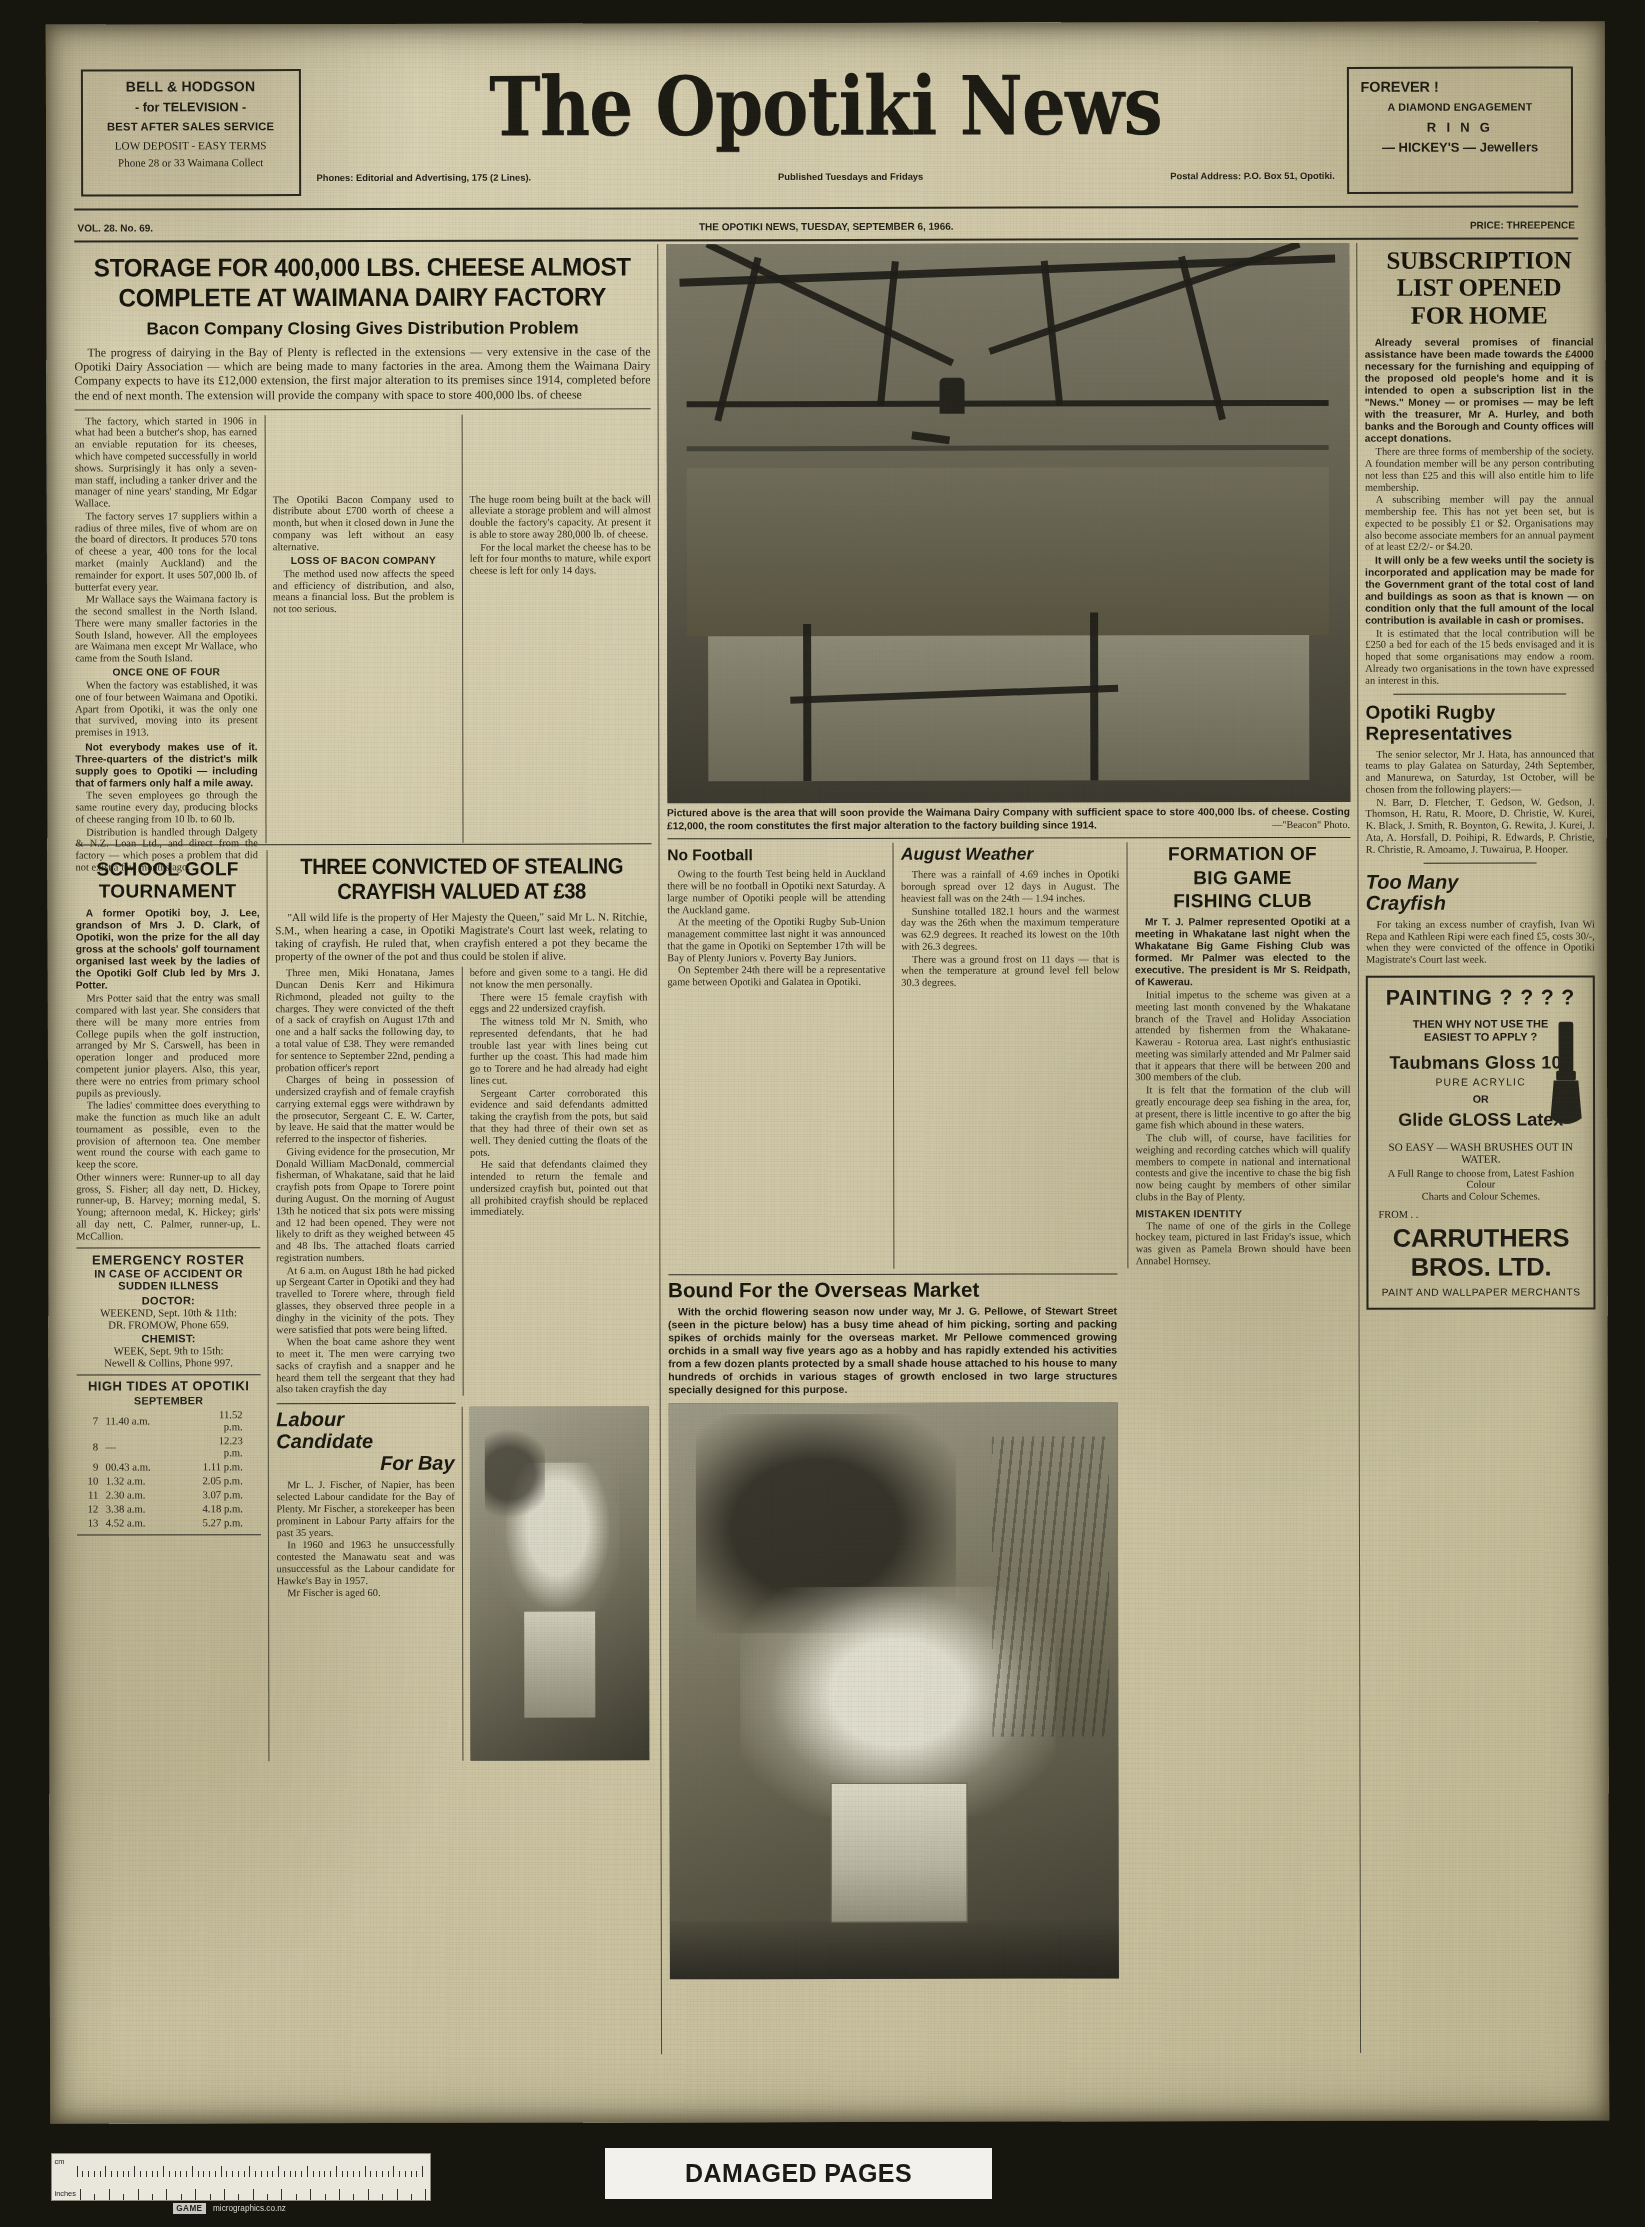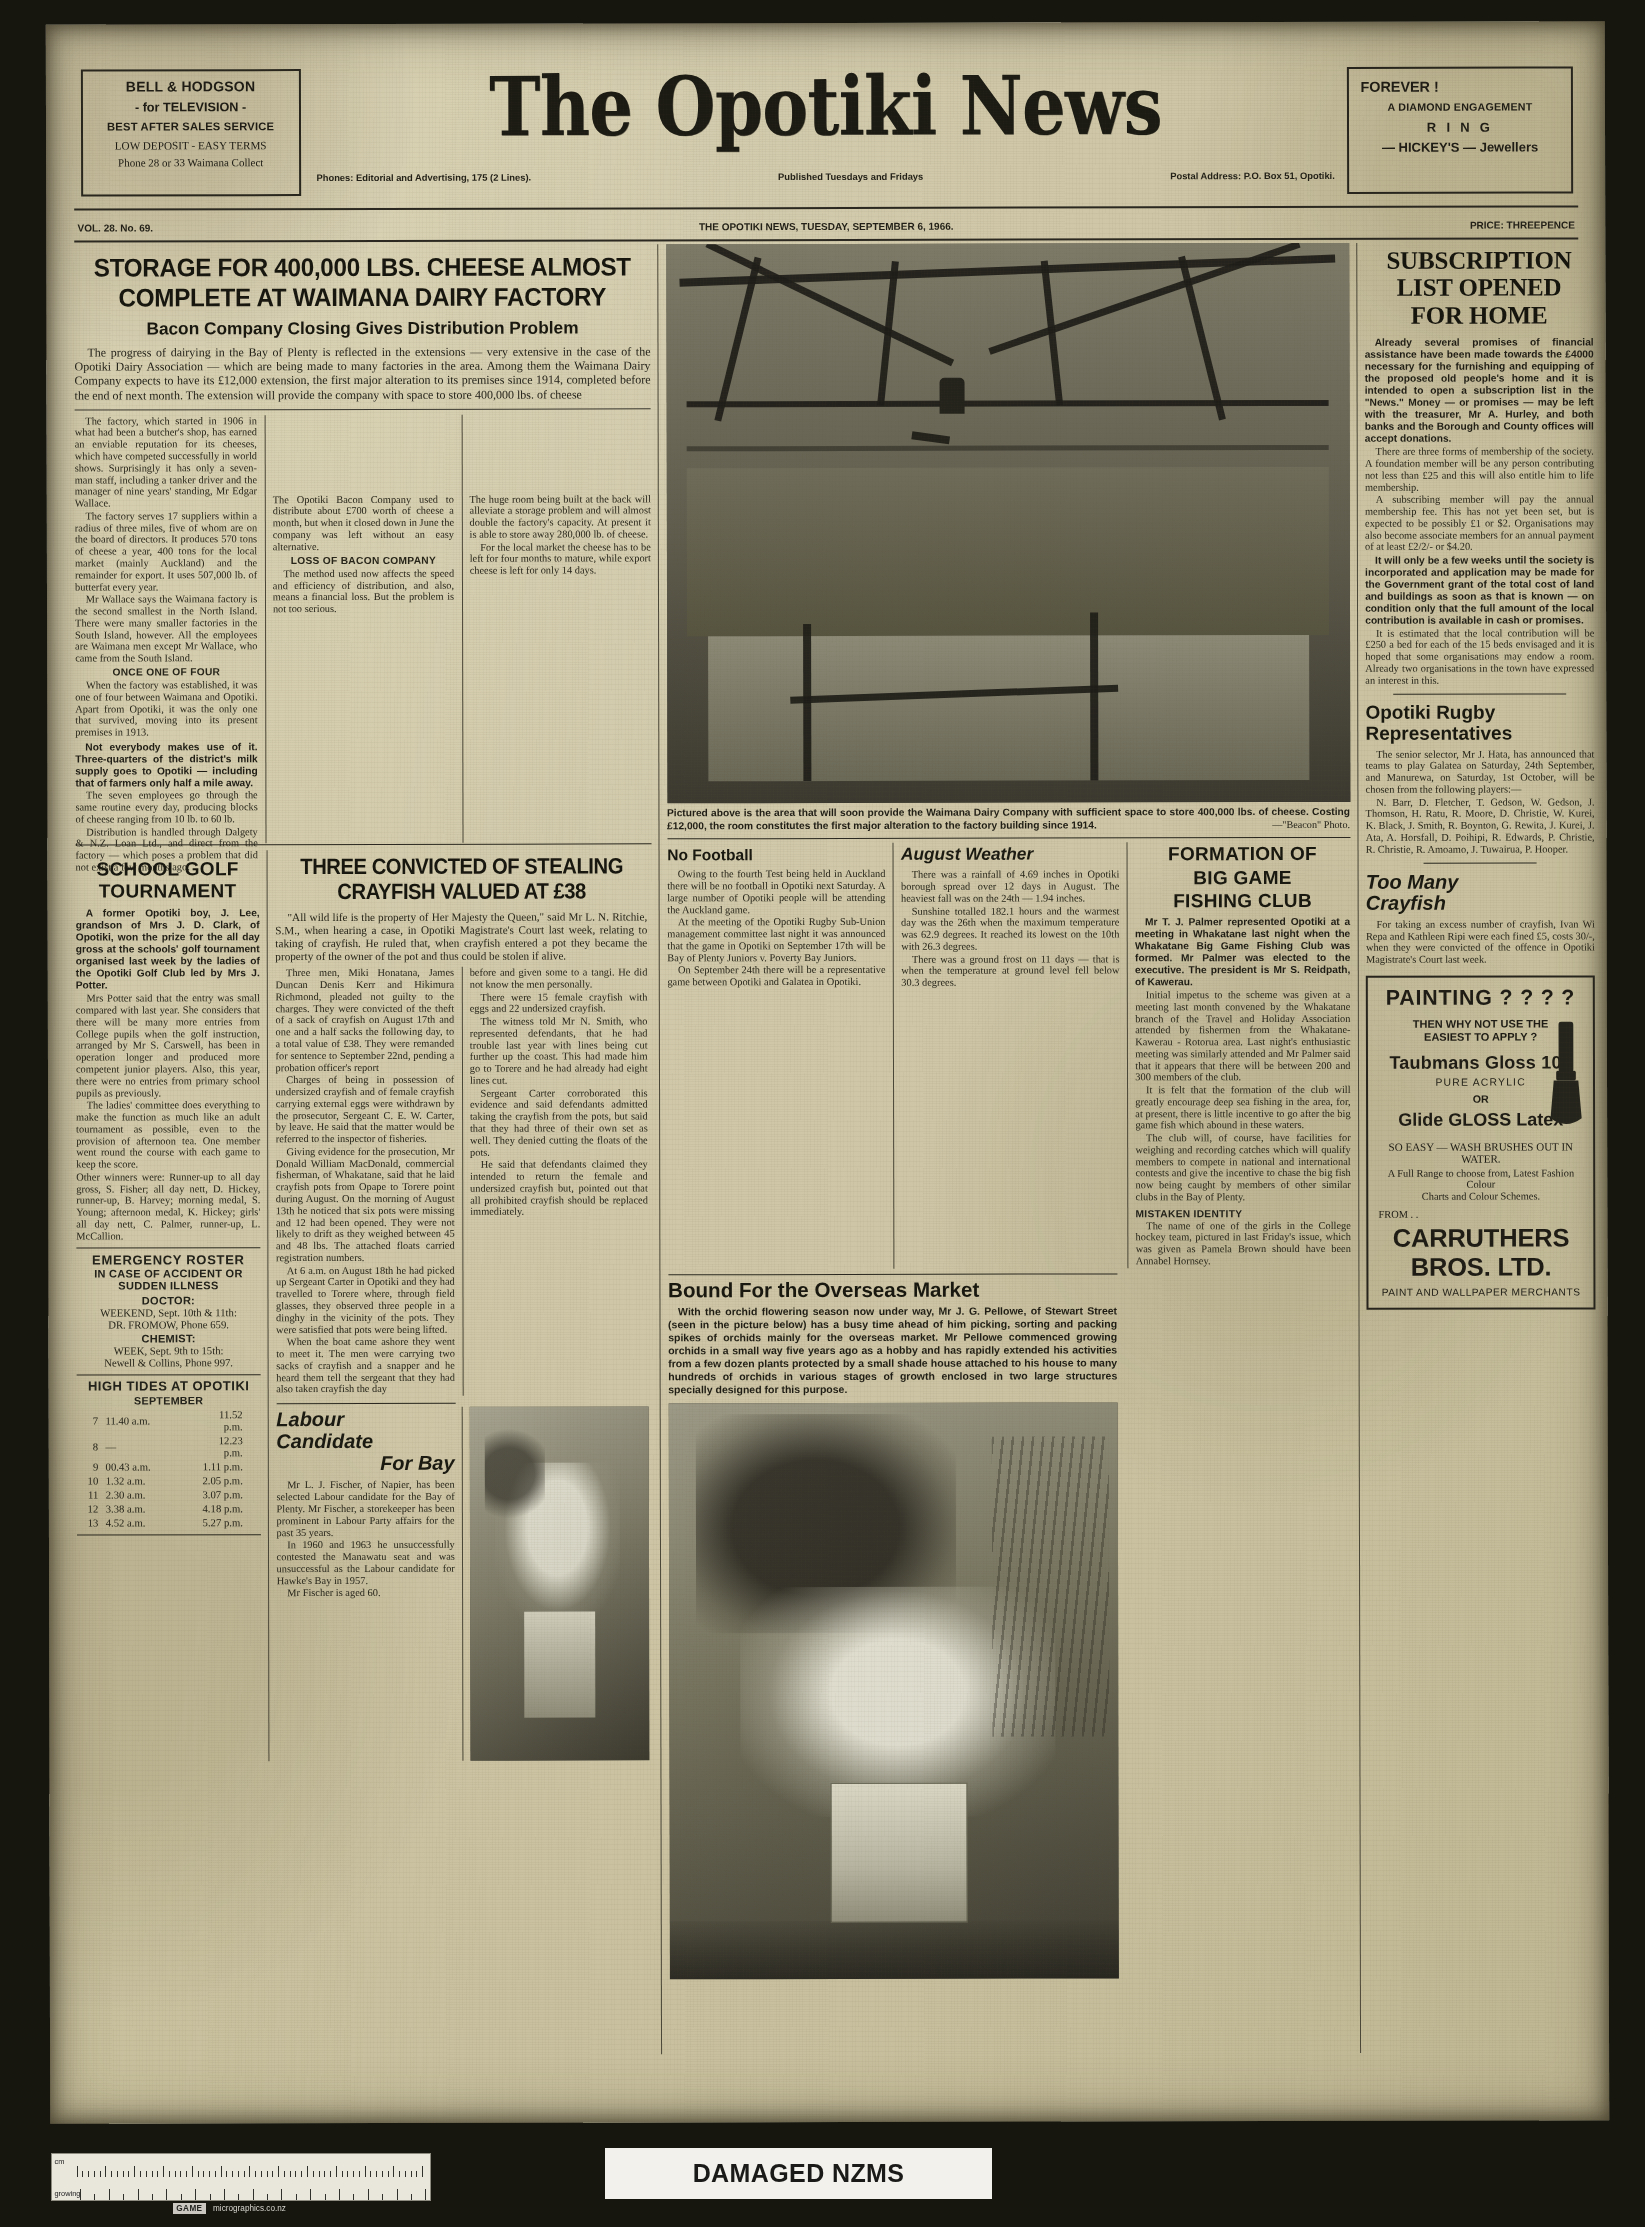--- a/index.html
+++ b/index.html
@@ -727,26 +727,26 @@
     </div>
   </div>
 
   <div id="bottombar">
     <div id="ruler">
       <div class="tickrow" style="top:0">
         <span class="lbl" style="top:2.5px;">cm</span>
         <span id="cm-ticks"><span class="tick" style="left: 25px; height: 11.5px;"></span><span class="tick" style="left: 30px; height: 5.8px;"></span><span class="tick" style="left: 36px; height: 5.8px;"></span><span class="tick" style="left: 42px; height: 5.8px;"></span><span class="tick" style="left: 48px; height: 5.8px;"></span><span class="tick" style="left: 53px; height: 11.5px;"></span><span class="tick" style="left: 59px; height: 5.8px;"></span><span class="tick" style="left: 65px; height: 5.8px;"></span><span class="tick" style="left: 71px; height: 5.8px;"></span><span class="tick" style="left: 76px; height: 5.8px;"></span><span class="tick" style="left: 82px; height: 11.5px;"></span><span class="tick" style="left: 88px; height: 5.8px;"></span><span class="tick" style="left: 94px; height: 5.8px;"></span><span class="tick" style="left: 100px; height: 5.8px;"></span><span class="tick" style="left: 105px; height: 5.8px;"></span><span class="tick" style="left: 111px; height: 11.5px;"></span><span class="tick" style="left: 117px; height: 5.8px;"></span><span class="tick" style="left: 123px; height: 5.8px;"></span><span class="tick" style="left: 128px; height: 5.8px;"></span><span class="tick" style="left: 134px; height: 5.8px;"></span><span class="tick" style="left: 140px; height: 11.5px;"></span><span class="tick" style="left: 146px; height: 5.8px;"></span><span class="tick" style="left: 151px; height: 5.8px;"></span><span class="tick" style="left: 157px; height: 5.8px;"></span><span class="tick" style="left: 163px; height: 5.8px;"></span><span class="tick" style="left: 169px; height: 11.5px;"></span><span class="tick" style="left: 174px; height: 5.8px;"></span><span class="tick" style="left: 180px; height: 5.8px;"></span><span class="tick" style="left: 186px; height: 5.8px;"></span><span class="tick" style="left: 192px; height: 5.8px;"></span><span class="tick" style="left: 197px; height: 11.5px;"></span><span class="tick" style="left: 203px; height: 5.8px;"></span><span class="tick" style="left: 209px; height: 5.8px;"></span><span class="tick" style="left: 215px; height: 5.8px;"></span><span class="tick" style="left: 220px; height: 5.8px;"></span><span class="tick" style="left: 226px; height: 11.5px;"></span><span class="tick" style="left: 232px; height: 5.8px;"></span><span class="tick" style="left: 238px; height: 5.8px;"></span><span class="tick" style="left: 243px; height: 5.8px;"></span><span class="tick" style="left: 249px; height: 5.8px;"></span><span class="tick" style="left: 255px; height: 11.5px;"></span><span class="tick" style="left: 261px; height: 5.8px;"></span><span class="tick" style="left: 267px; height: 5.8px;"></span><span class="tick" style="left: 272px; height: 5.8px;"></span><span class="tick" style="left: 278px; height: 5.8px;"></span><span class="tick" style="left: 284px; height: 11.5px;"></span><span class="tick" style="left: 290px; height: 5.8px;"></span><span class="tick" style="left: 295px; height: 5.8px;"></span><span class="tick" style="left: 301px; height: 5.8px;"></span><span class="tick" style="left: 307px; height: 5.8px;"></span><span class="tick" style="left: 313px; height: 11.5px;"></span><span class="tick" style="left: 318px; height: 5.8px;"></span><span class="tick" style="left: 324px; height: 5.8px;"></span><span class="tick" style="left: 330px; height: 5.8px;"></span><span class="tick" style="left: 336px; height: 5.8px;"></span><span class="tick" style="left: 341px; height: 11.5px;"></span><span class="tick" style="left: 347px; height: 5.8px;"></span><span class="tick" style="left: 353px; height: 5.8px;"></span><span class="tick" style="left: 359px; height: 5.8px;"></span><span class="tick" style="left: 364px; height: 5.8px;"></span><span class="tick" style="left: 370px; height: 11.5px;"></span></span>
       </div>
       <div class="tickrow" style="top:50%">
-        <span class="lbl" style="top:11.5px;">growing</span>
+        <span class="lbl" style="top:11.5px;">inches</span>
         <span id="in-ticks"><span class="tick" style="left: 28px; height: 11.5px;"></span><span class="tick" style="left: 42px; height: 5.8px;"></span><span class="tick" style="left: 57px; height: 11.5px;"></span><span class="tick" style="left: 71px; height: 5.8px;"></span><span class="tick" style="left: 86px; height: 11.5px;"></span><span class="tick" style="left: 100px; height: 5.8px;"></span><span class="tick" style="left: 114px; height: 11.5px;"></span><span class="tick" style="left: 129px; height: 5.8px;"></span><span class="tick" style="left: 143px; height: 11.5px;"></span><span class="tick" style="left: 158px; height: 5.8px;"></span><span class="tick" style="left: 172px; height: 11.5px;"></span><span class="tick" style="left: 186px; height: 5.8px;"></span><span class="tick" style="left: 201px; height: 11.5px;"></span><span class="tick" style="left: 215px; height: 5.8px;"></span><span class="tick" style="left: 229px; height: 11.5px;"></span><span class="tick" style="left: 244px; height: 5.8px;"></span><span class="tick" style="left: 258px; height: 11.5px;"></span><span class="tick" style="left: 273px; height: 5.8px;"></span><span class="tick" style="left: 287px; height: 11.5px;"></span><span class="tick" style="left: 301px; height: 5.8px;"></span><span class="tick" style="left: 316px; height: 11.5px;"></span><span class="tick" style="left: 330px; height: 5.8px;"></span><span class="tick" style="left: 345px; height: 11.5px;"></span><span class="tick" style="left: 359px; height: 5.8px;"></span><span class="tick" style="left: 373px; height: 11.5px;"></span></span>
       </div>
     </div>
     <div id="nzms">
       <span class="chip">GAME</span>
       <span style="margin-left:5px;">micrographics.co.nz</span>
     </div>
     <div id="damaged">
-      <span>DAMAGED NZMS</span>
+      <span>DAMAGED PAGES</span>
     </div>
   </div>
 </div>
 
 
 </body></html>

